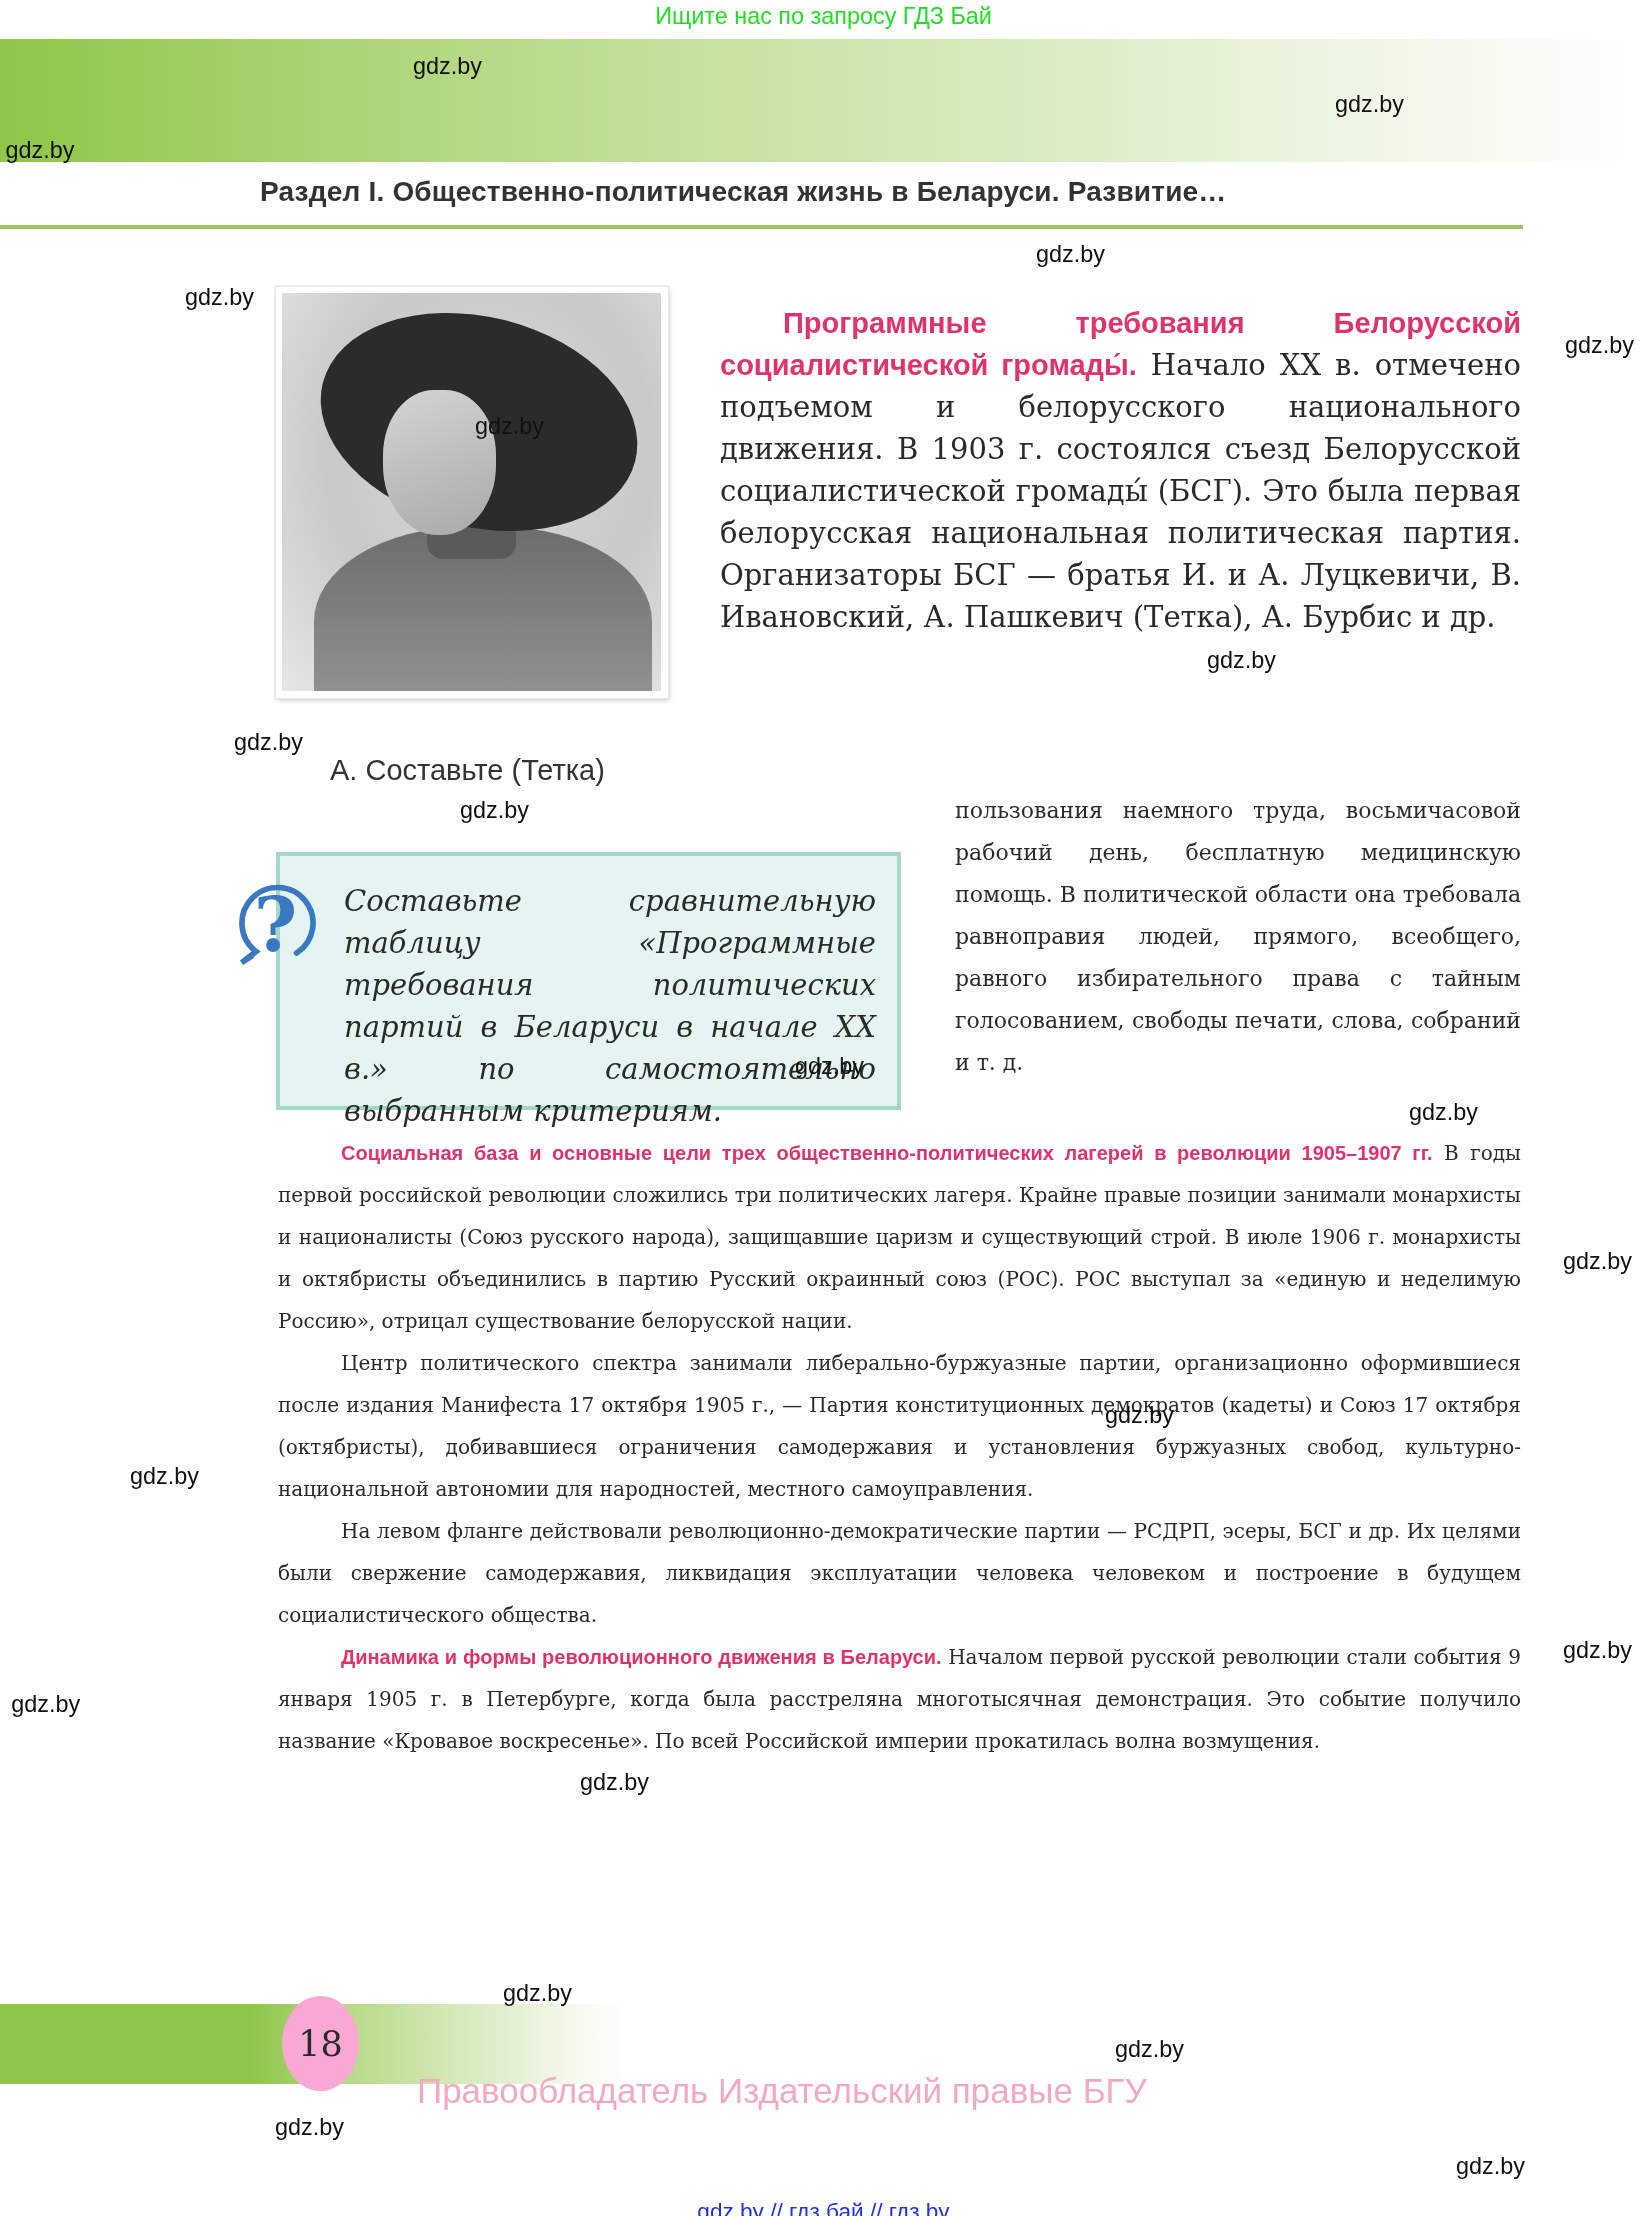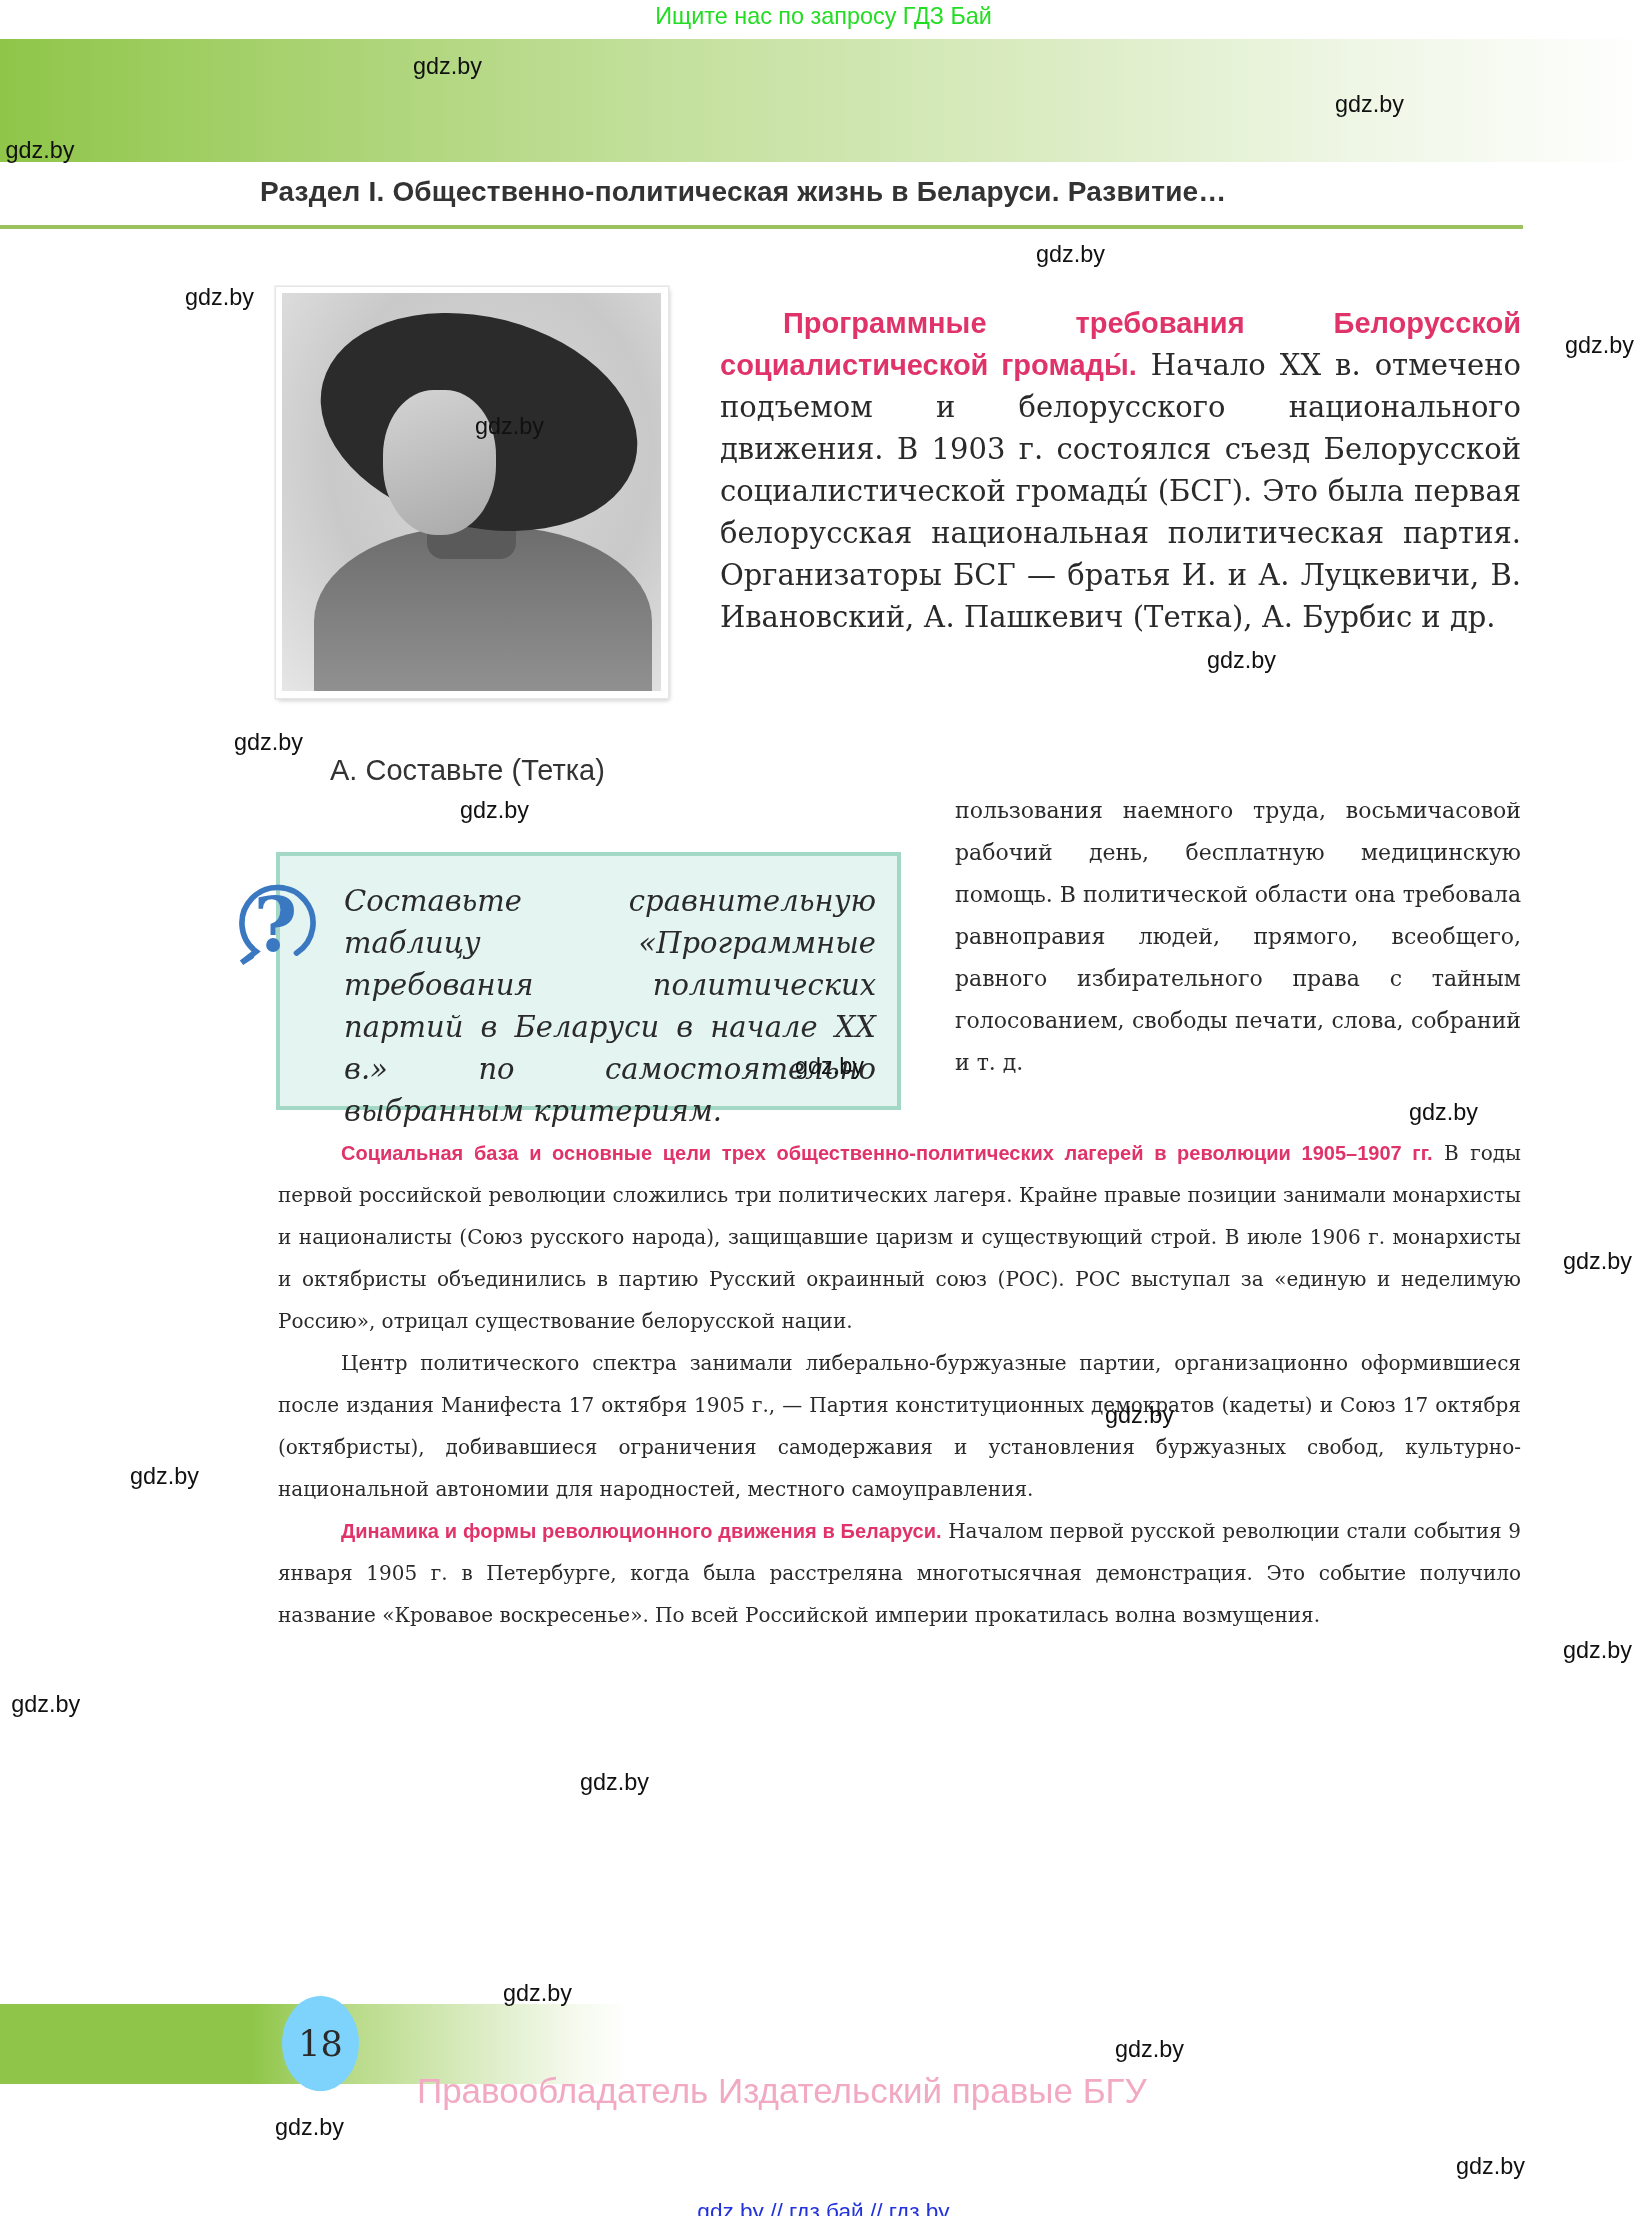--- a/index.html
+++ b/index.html
@@ -19,21 +19,21 @@
   .col-right{left:720px;top:282px;width:801px;font-size:29px;line-height:42px;text-align:justify;margin-top:20px;}
   .col-wrap{left:955px;top:790px;width:566px;font-size:22px;line-height:42px;text-align:justify;}
   .heading{font-family:"Liberation Sans",sans-serif;font-weight:bold;color:#e0336a;}
   .indent{text-indent:63px;}
   p{margin:0;}
   .task-box{left:276px;top:852px;width:625px;height:258px;background:#e3f4f1;border:4px solid #a3d8c7;box-sizing:border-box;padding-left:16px;}
   .task-text{position:absolute;left:64px;top:24px;width:532px;font-style:italic;font-size:29px;line-height:42px;text-align:justify;color:#2a2a2a;}
   .q-icon{left:235px;top:882px;width:81px;height:84px;}
   .full{left:278px;top:1132px;width:1243px;font-size:20px;line-height:42px;text-align:justify;}
   .bottom-band{left:0;top:2004px;width:629px;height:80px;background:linear-gradient(90deg,#8fc649 0%,#8fc649 40%,#b7da86 55%,#d9ebc0 75%,#f6faef 92%,#ffffff 100%);}
-  .page-num{left:282px;top:1996px;width:77px;height:95px;border-radius:50%;background:#7dd3fc;font-size:35px;color:#2a2a2a;display:flex;align-items:center;justify-content:center;font-family:"DejaVu Serif",serif;}
+  .page-num{left:282px;top:1996px;width:77px;height:95px;border-radius:50%;background:#f9a8d4;font-size:35px;color:#2a2a2a;display:flex;align-items:center;justify-content:center;font-family:"DejaVu Serif",serif;}
   .copyright{left:417px;top:2071px;font-family:"Liberation Sans",sans-serif;font-size:35px;color:#f2a9c3;}
   .bottom-links{left:0;top:2199px;width:1647px;text-align:center;font-family:"Liberation Sans",sans-serif;font-size:22.6px;color:#2233dd;}
   .wm{position:absolute;font-family:"Liberation Sans",sans-serif;font-size:23.4px;color:#111;}
 </style>
 </head>
 <body>
 
 <div class="abs top-promo">Ищите нас по запросу ГДЗ Бай</div>
 <div class="abs top-band"></div>
 <div class="abs running-head">Раздел I. Общественно-политическая жизнь в Беларуси. Развитие…</div>
@@ -62,20 +62,21 @@
 <div class="abs q-icon">
   <svg width="81" height="84" viewBox="0 0 100 104">
     <path d="M20 92 L8 100 L26 86 A44 44 0 1 1 76 88" fill="none" stroke="#3a78c2" stroke-width="7" stroke-linecap="round"></path>
     <text x="50" y="86" text-anchor="middle" font-family="DejaVu Serif, serif" font-weight="bold" font-size="92" fill="#3a78c2">?</text>
   </svg>
 </div>
 
 <div class="abs full">
   <p class="indent"><span class="heading">Социальная база и основные цели трех общественно-политических лагерей в революции 1905–1907 гг.</span><span> В годы первой российской революции сложились три политических лагеря. Крайне правые позиции занимали монархисты и националисты (Союз русского народа), защищавшие царизм и существующий строй. В июле 1906 г. монархисты и октябристы объединились в партию Русский окраинный союз (РОС). РОС выступал за «единую и неделимую Россию», отрицал существование белорусской нации.</span></p>
   <p class="indent">Центр политического спектра занимали либерально-буржуазные партии, организационно оформившиеся после издания Манифеста 17 октября 1905 г., — Партия конституционных демократов (кадеты) и Союз 17 октября (октябристы), добивавшиеся ограничения самодержавия и установления буржуазных свобод, культурно-национальной автономии для народностей, местного самоуправления.</p>
+  <p class="indent">На левом фланге действовали революционно-демократические партии — РСДРП, эсеры, БСГ и др. Их целями были свержение самодержавия, ликвидация эксплуатации человека человеком и построение в будущем социалистического общества.</p>
   <p class="indent"><span class="heading">Динамика и формы революционного движения в Беларуси.</span><span> Началом первой русской революции стали события 9 января 1905 г. в Петербурге, когда была расстреляна многотысячная демонстрация. Это событие получило название «Кровавое воскресенье». По всей Российской империи прокатилась волна возмущения.</span></p>
 </div>
 
 <div class="abs bottom-band"></div>
 <div class="abs page-num">18</div>
 <div class="abs copyright">Правообладатель Издательский правые БГУ</div>
 <div class="abs bottom-links">gdz.by  //  гдз бай  //  гдз by</div>
 
 <span class="wm" style="left:413px;top:53px">gdz.by</span>
 <span class="wm" style="left:1335px;top:91px">gdz.by</span>

